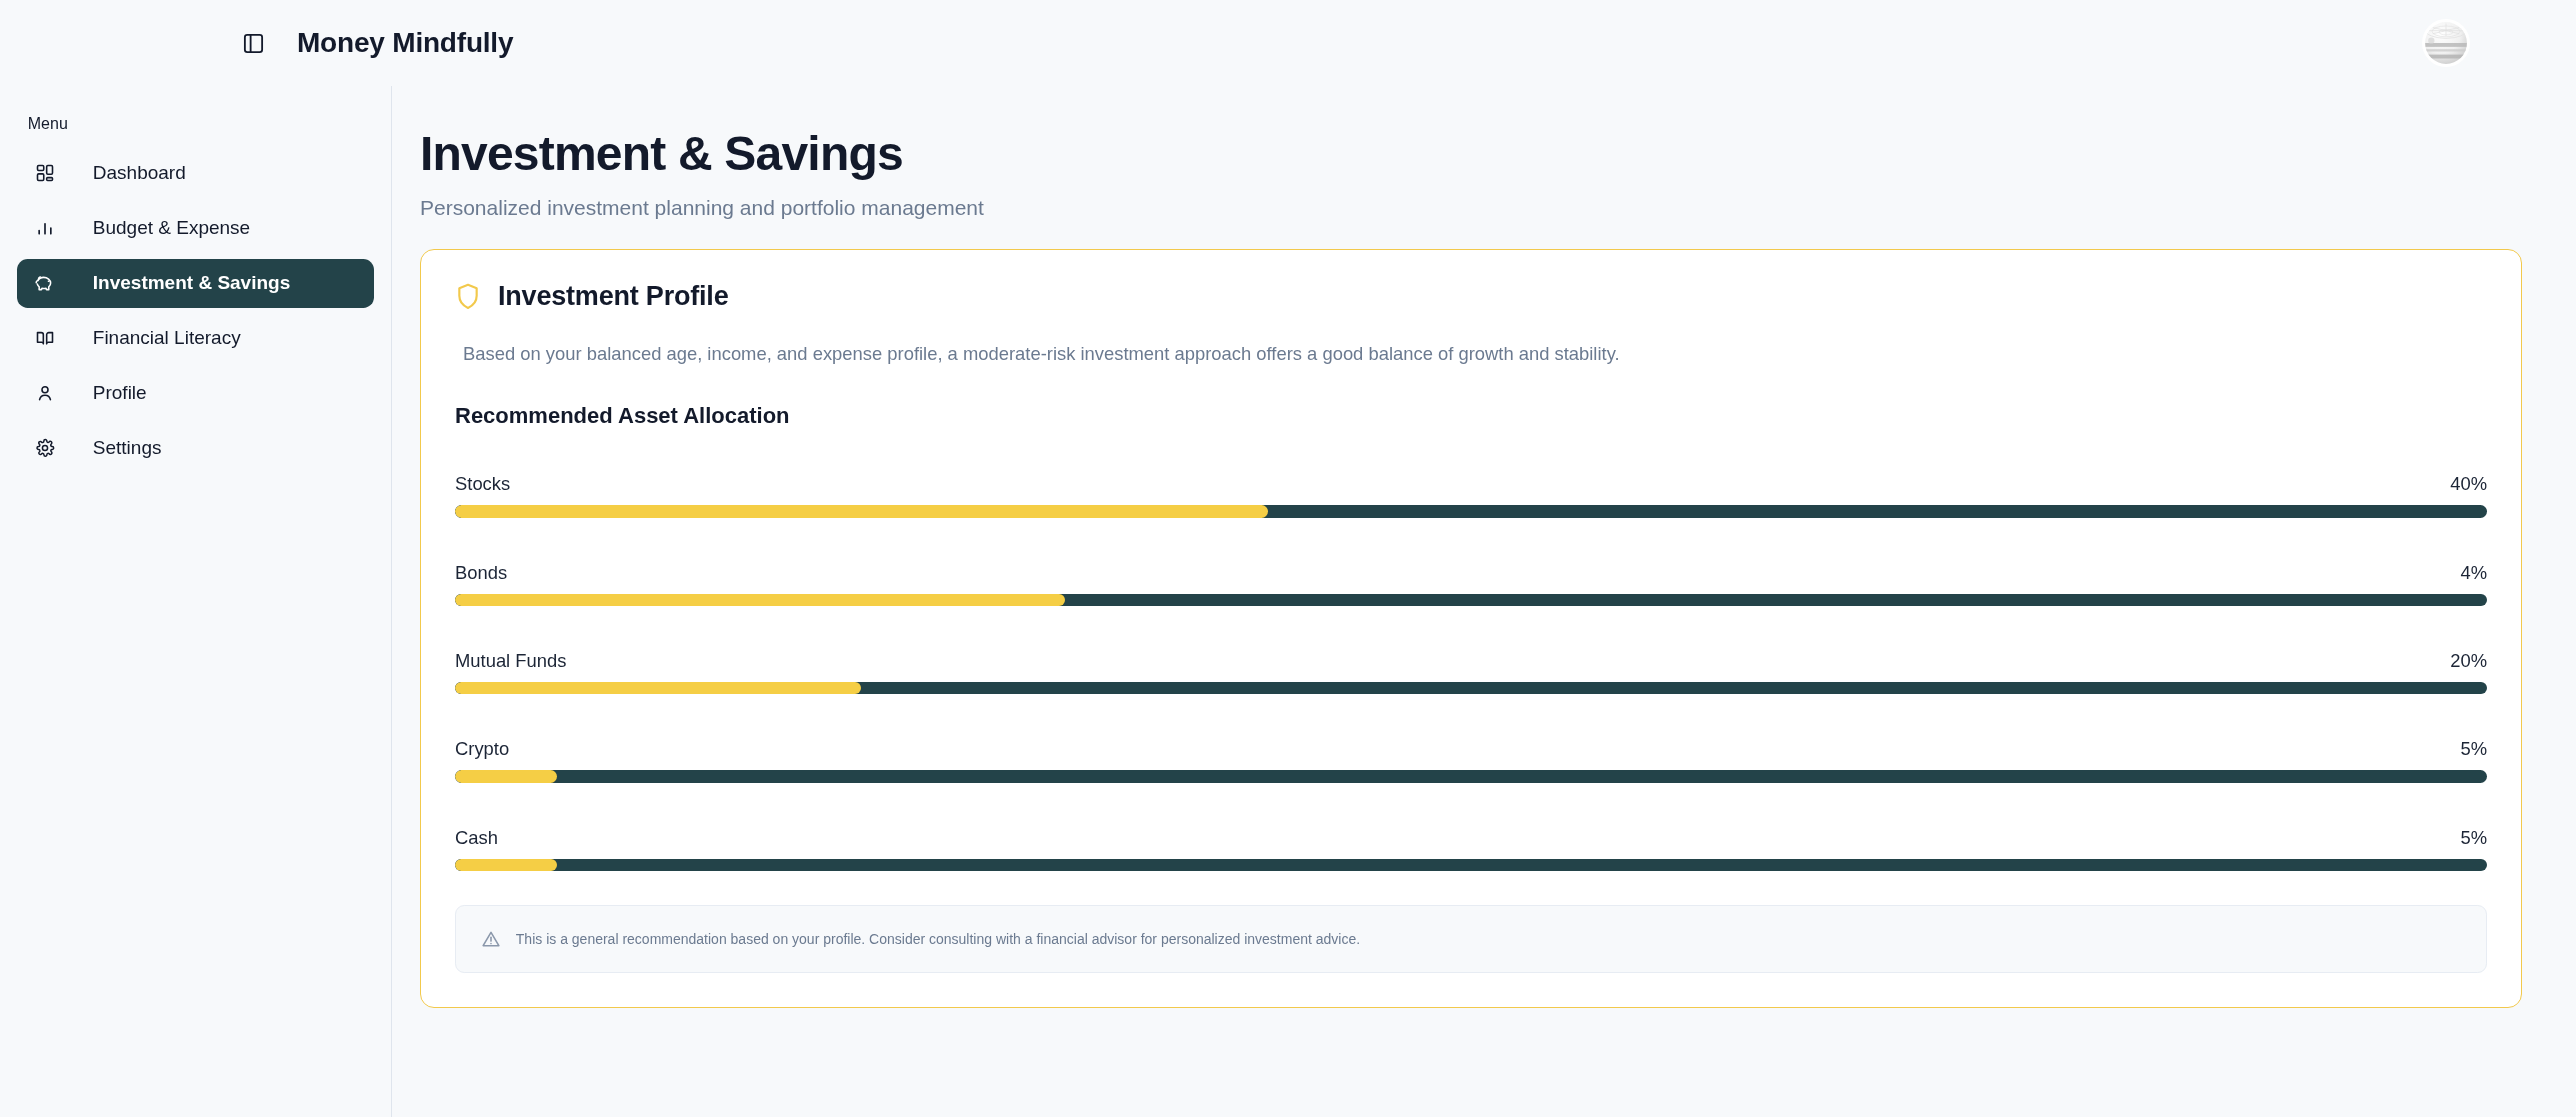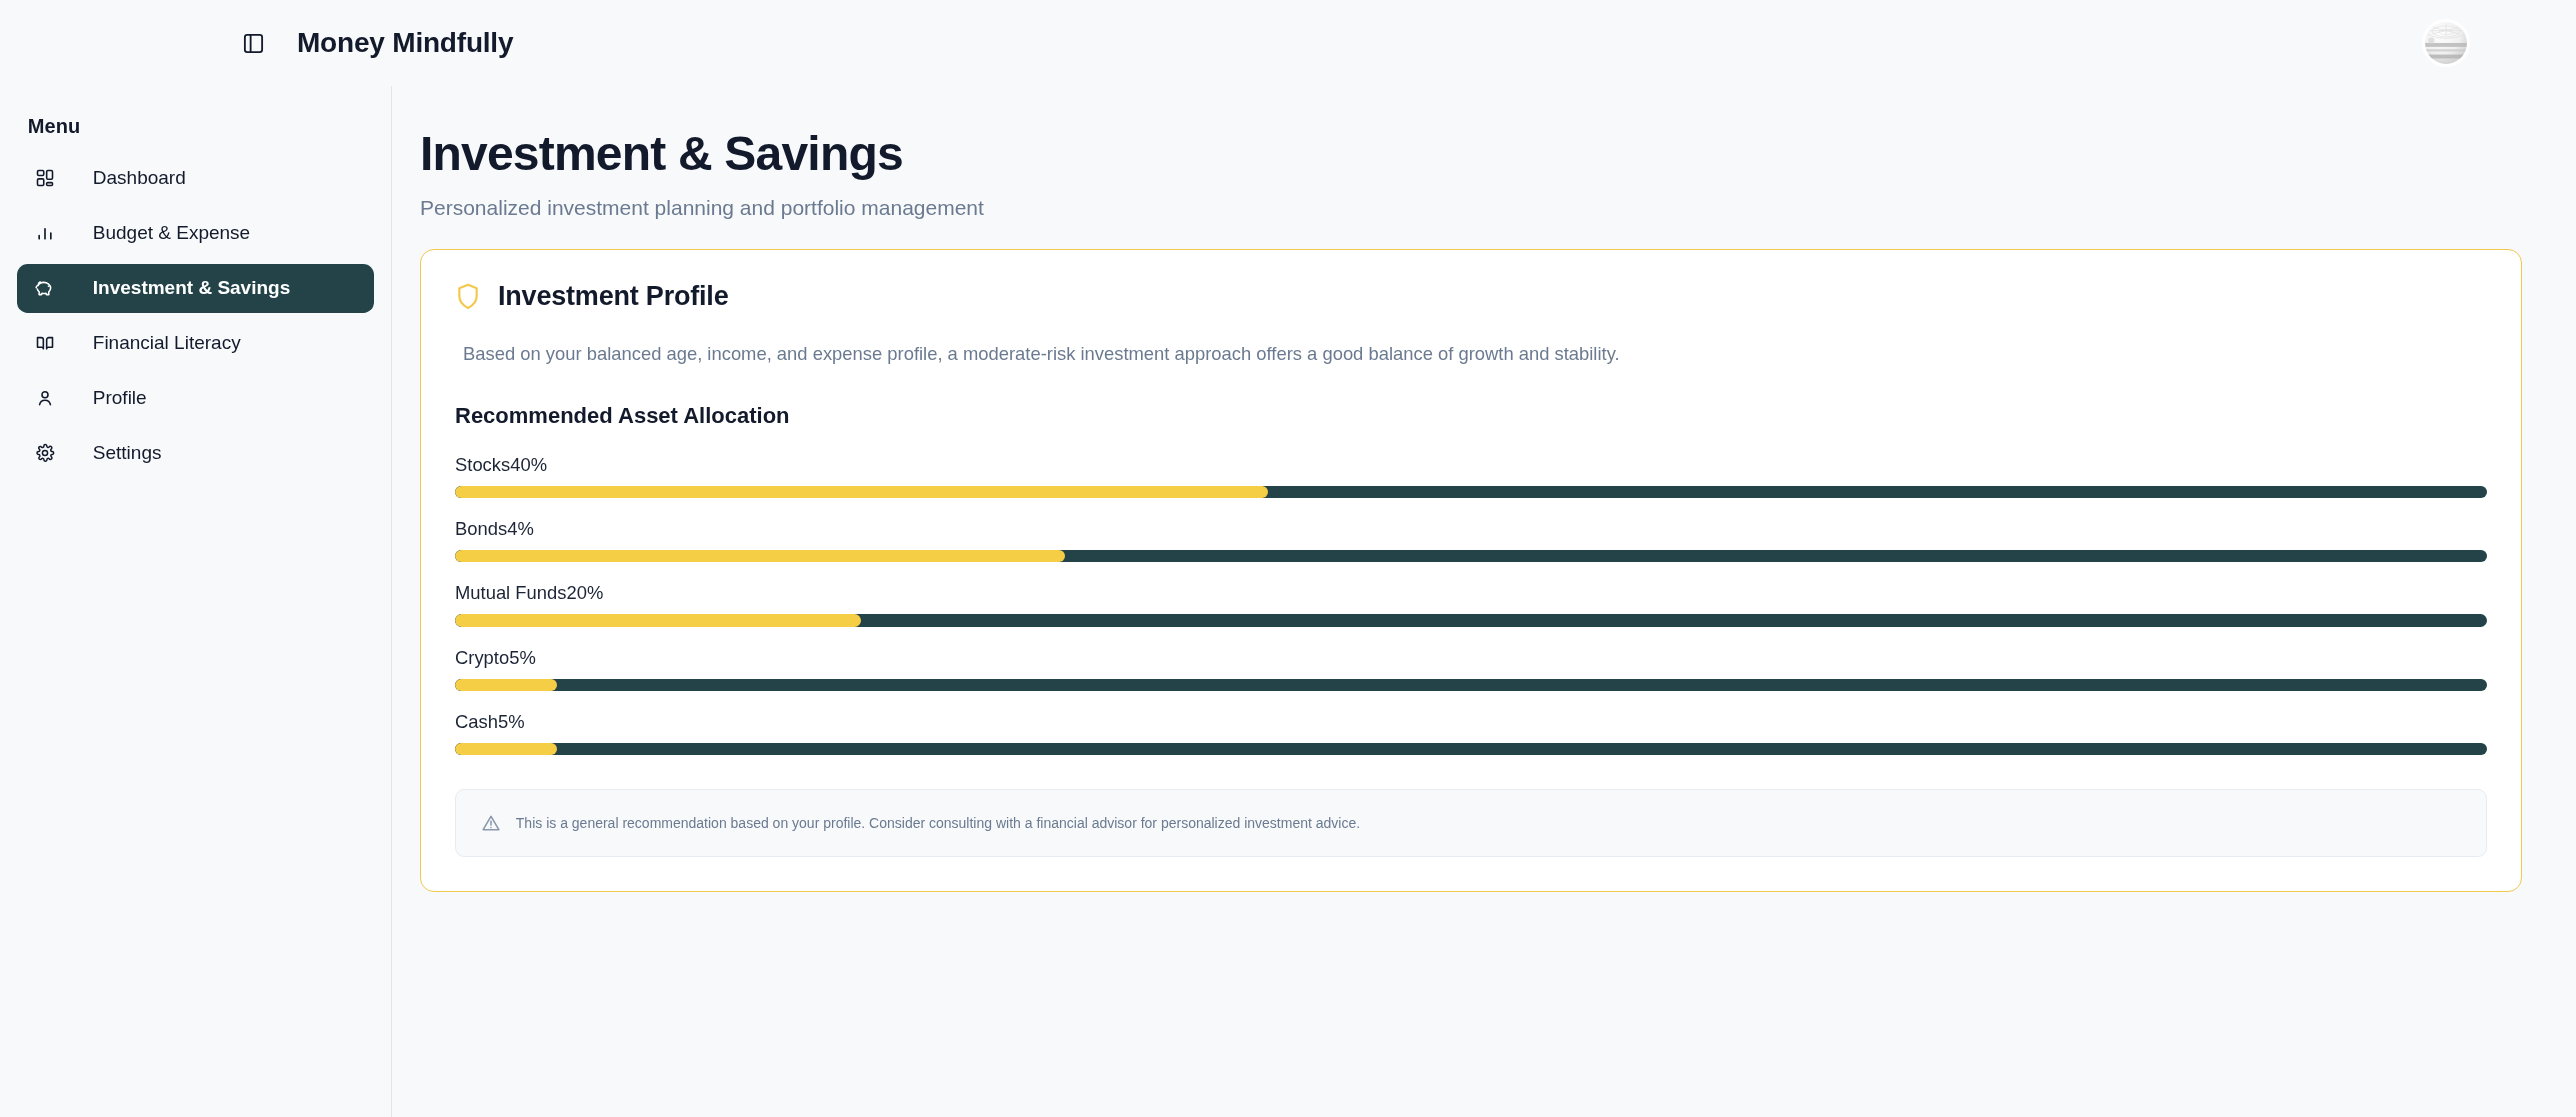--- a/index.html
+++ b/index.html
@@ -71,22 +71,22 @@
 
   
   .sidebar {
     width: 392px;
     min-width: 392px;
     background: #f7f9fb;
     border-right: 1.5px solid #dfe5ed;
     padding: 20px 17px 0 17px;
   }
   .menu-label {
-    font-size: 20px;
-    font-weight: bold;
+    font-size: 16px;
+    font-weight: normal;
     color: #131a2b;
     padding: 9.2px 10.7px 15.3px 10.7px;
     letter-spacing: 0.1px;
   }
   .nav-item {
     display: flex;
     align-items: center;
     gap: 36px;
     height: 49px;
     padding: 0 15.3px;
@@ -178,22 +178,23 @@
     margin-top: 38px;
     margin-bottom: 24.5px;
   }
 
   .alloc-list { display: block; }
   .alloc-row { margin-bottom: 20px; }
   .alloc-row:last-child { margin-bottom: 0; }
   .alloc-top {
     display: flex;
     align-items: baseline;
-    justify-content: flex-start;
+    justify-content: space-between;
     margin-bottom: 10px;
+    margin-top: 44px;
   }
   .alloc-name { font-size: 18.4px; color: #1c2536; }
   .alloc-pct  { font-size: 18.4px; color: #1c2536; }
   .bar-track {
     height: 12.3px;
     border-radius: 76px;
     background: #234349;
     overflow: hidden;
   }
   .bar-fill {

